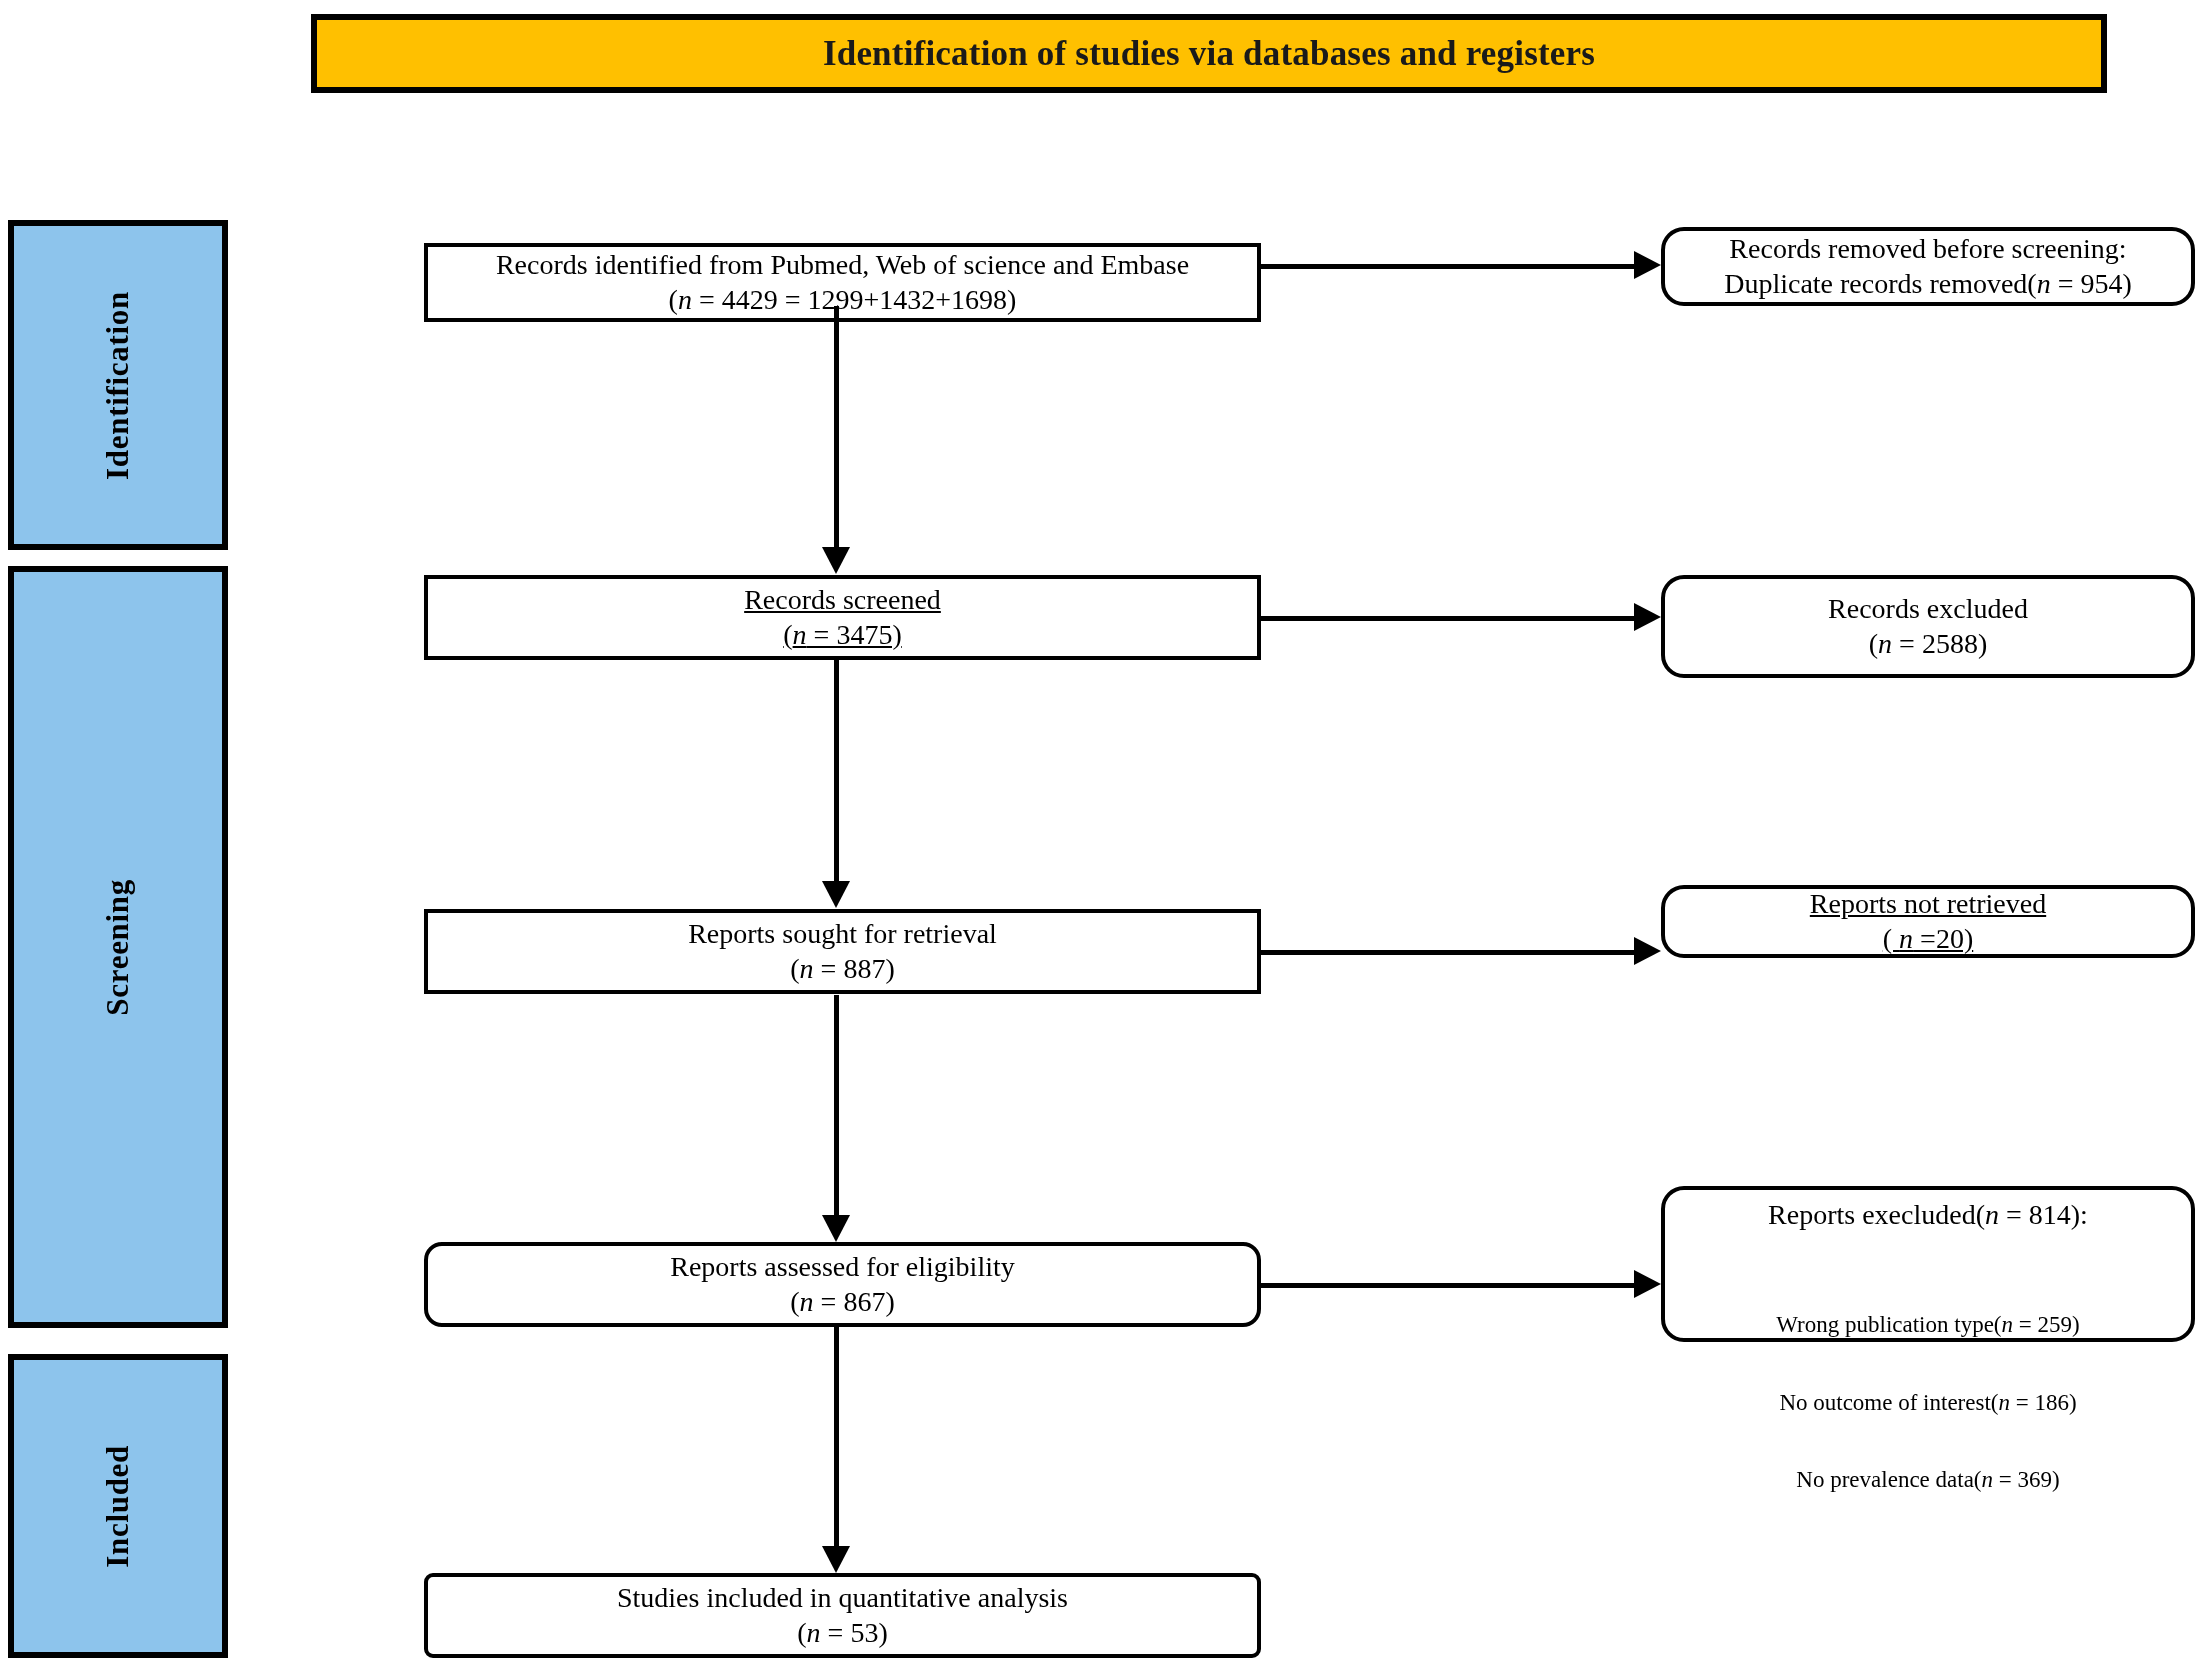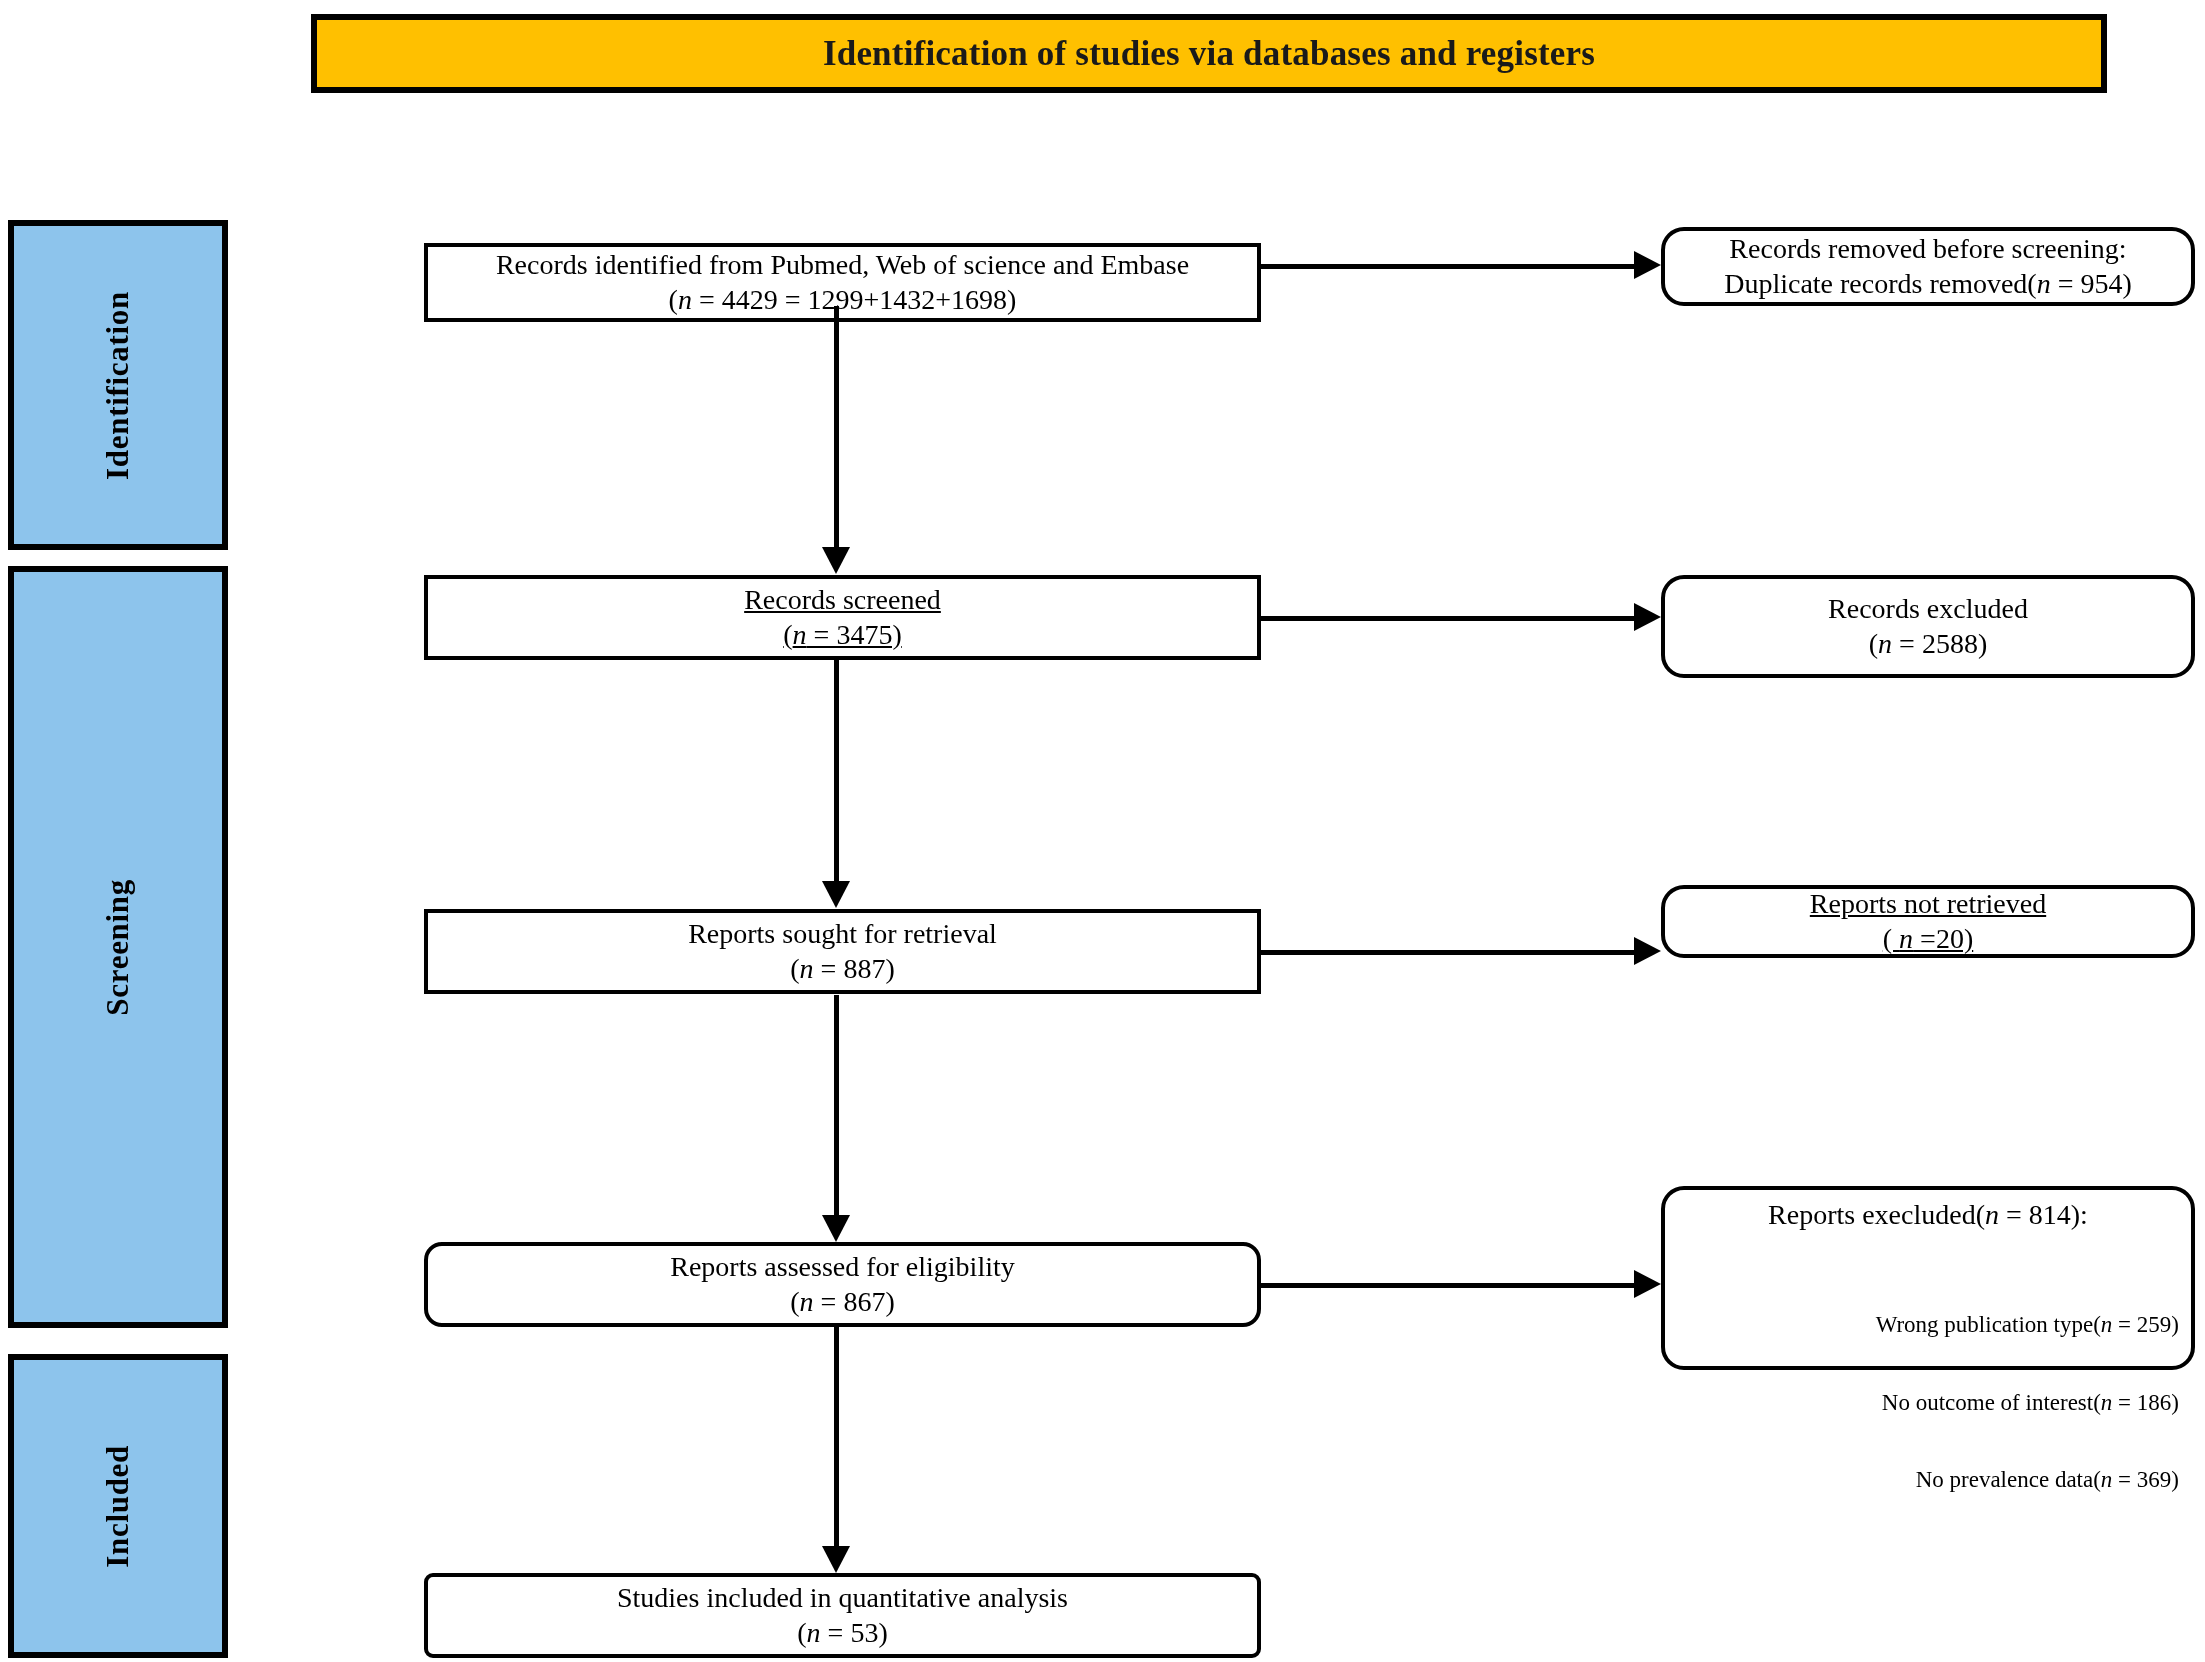--- a/index.html
+++ b/index.html
@@ -82,40 +82,41 @@
   .flow-box.left-col  { left: 424px;  width: 837px; }
   .flow-box.right-col { left: 1661px; width: 534px; border-radius: 23px; }
 
   #box-identified       { top: 243px;  height: 79px; }
   #box-removed          { top: 227px;  height: 79px; }
   #box-screened         { top: 575px;  height: 85px; text-decoration: underline; }
   #box-excluded         { top: 575px;  height: 103px; }
   #box-sought           { top: 909px; height: 85px; }
   #box-not-retrieved    { top: 885px; height: 73px; text-decoration: underline; }
   #box-assessed         { top: 1242px; height: 85px; border-radius: 18px; }
-  #box-reports-excluded { top: 1186px; height: 184px; gap: 48px; }
+  #box-reports-excluded { top: 1186px; height: 156px; }
   #box-included         { top: 1573px; height: 85px; border-radius: 9px; }
 
   
   #box-reports-excluded {
     align-items: stretch;
     justify-content: flex-start;
     padding: 9.3px 12px 6.7px 12px;
   }
   #box-reports-excluded .excl-heading {
     font-size: 28px;
     text-align: center;
     white-space: nowrap;
     margin-bottom: 31px;
   }
   #box-reports-excluded .excl-reason {
     font-size: 23px;
     line-height: 1.28;
-    text-align: right;
-    white-space: nowrap;
+    text-align: center;
+    white-space: nowrap;
+    margin-top: 48px;
   }
 
   .it { font-style: italic; }
 
   
   .conn {
     position: absolute;
     background: #000000;
   }
   .v-line { width: 4.7px; }

